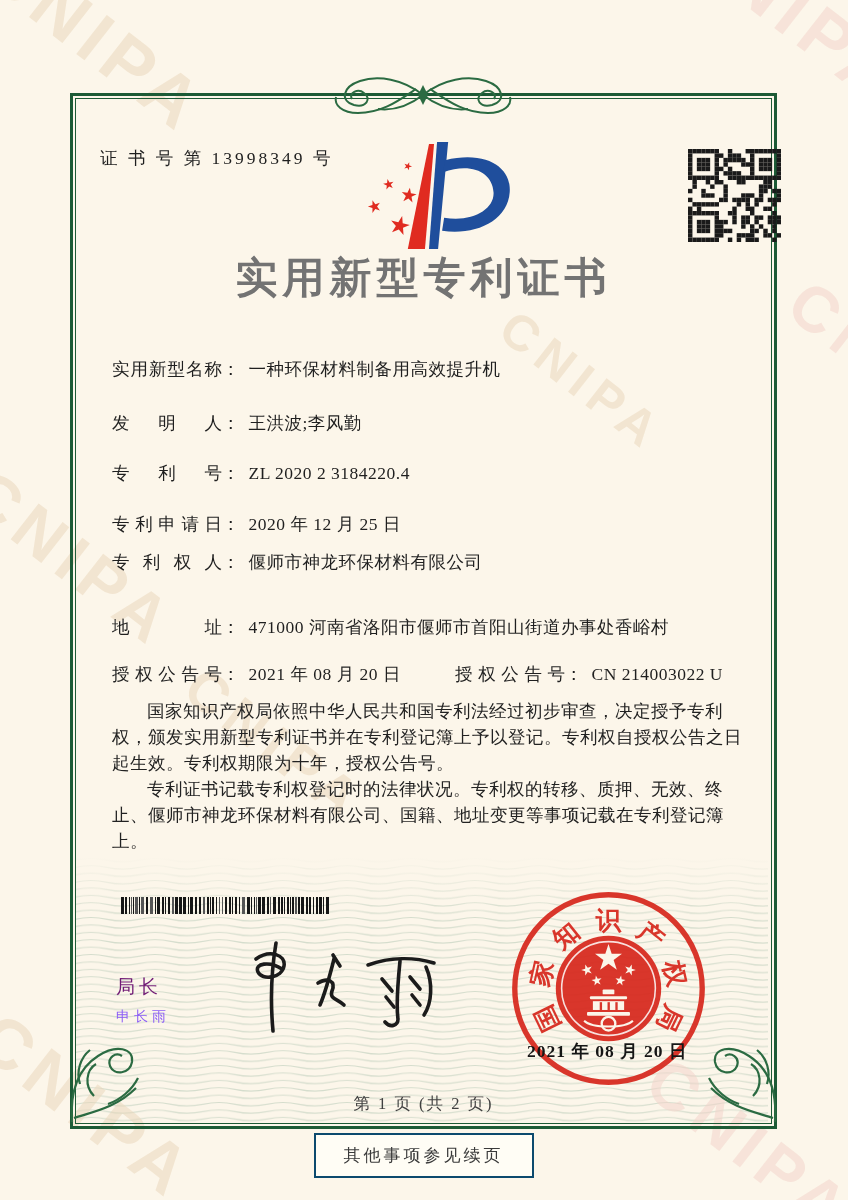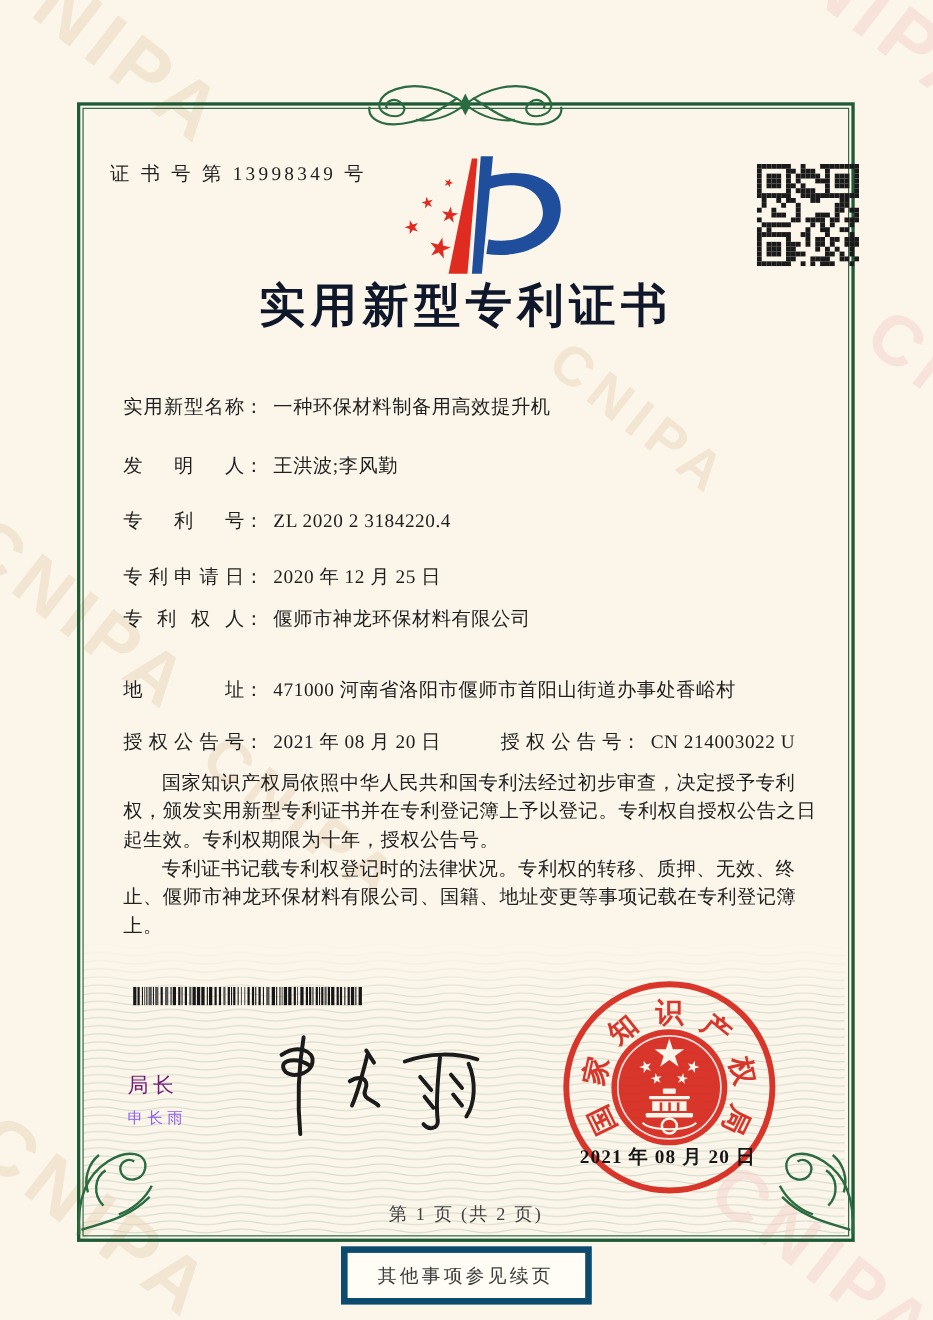--- a/index.html
+++ b/index.html
@@ -50,21 +50,21 @@
   
   .cert-number {
     position: absolute; left: 100px; top: 146px;
     font-size: 17.5px; letter-spacing: 3px; z-index: 4;
   }
   .logo { position: absolute; left: 344px; top: 138px; z-index: 4; }
   .qr   { position: absolute; left: 688px; top: 149px; z-index: 4; }
   .title {
     position: absolute; left: 70px; top: 250px; width: 707px;
     text-align: center; font-size: 42px; font-weight: bold;
-    letter-spacing: 5px; color: #0f172a; z-index: 4;
+    letter-spacing: 5px; color: #737373; z-index: 4;
   }
 
   
   .row {
     position: absolute; left: 112px; width: 640px;
     font-size: 17.5px; z-index: 4; white-space: nowrap;
   }
   .f-label {
     display: inline-block; width: 110px;
     text-align: justify; text-align-last: justify;
@@ -107,21 +107,21 @@
     text-align: center; font-size: 16.5px; color: #404040;
     letter-spacing: 2px; z-index: 4;
   }
 
   .footer-note-wrap {
     position: absolute; left: 70px; top: 1133px; width: 707px;
     text-align: center; z-index: 4;
   }
   .footer-note {
     display: inline-block; background: #fffdf5;
-    border: 6px solid #0c4a6e; padding: 9px 28px;
+    border: 2px solid #0c4a6e; padding: 9px 28px;
     font-size: 17px; letter-spacing: 3px; color: #3a3a3a;
   }
 </style>
 </head>
 <body>
 
 <div class="page">
 
   <span class="wm wm-beige" style="left:-34px; top:-4px;   font-size:72px;">CNIPA</span>
   <span class="wm wm-pink" style="left:664px; top:-30px;  font-size:72px;">CNIPA</span>

